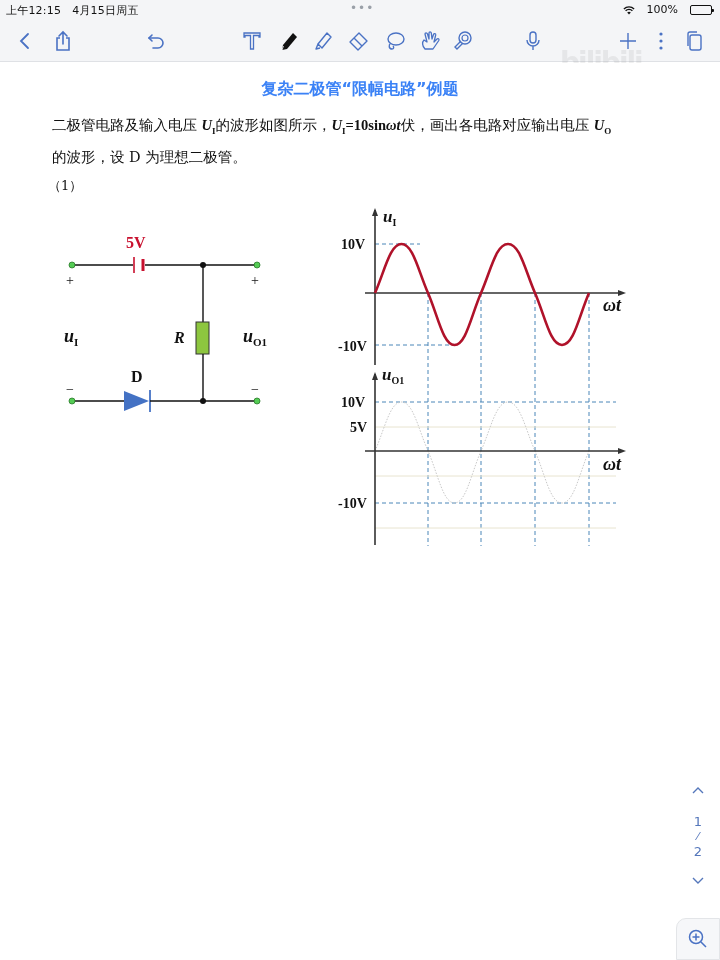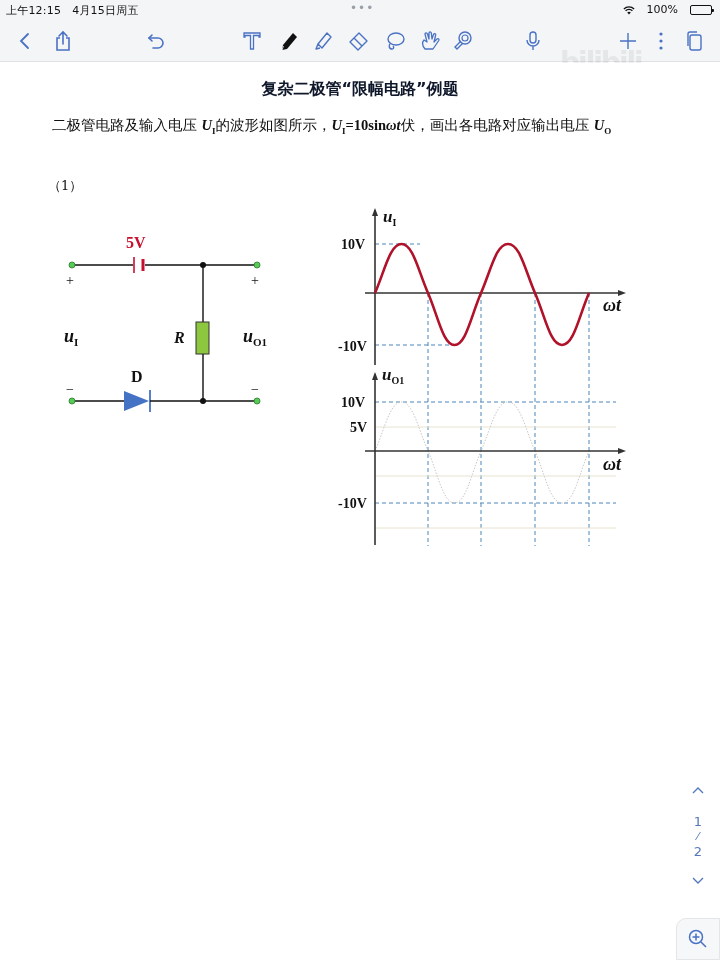--- a/index.html
+++ b/index.html
@@ -8,21 +8,21 @@
   .statusbar .time { position: absolute; left: 6px; top: 3px; letter-spacing: 0.2px; }
   .statusbar .dots { position: absolute; left: 350px; top: 1px; color: #9aa0a8; font-size: 12px; letter-spacing: 1px; }
   .statusbar .right { position: absolute; right: 8px; top: 3px; display: flex; align-items: center; gap: 12px; }
   .battery { width: 22px; height: 10px; border: 1px solid #111; border-radius: 2px; padding: 1px; position: relative; }
   .battery::after { content: ""; position: absolute; right: -3px; top: 3px; width: 2px; height: 3px; background: #111; border-radius: 0 1px 1px 0; }
   .battery .fill { width: 100%; height: 100%; background: #111; border-radius: 1px; }
   .toolbar { position: absolute; left: 0; top: 20px; width: 720px; height: 42px; background: #f4f5f7; border-bottom: 1px solid #dfe1e5; }
   .tb-btn { position: absolute; top: 8px; width: 26px; height: 26px; display: flex; align-items: center; justify-content: center; cursor: pointer; }
   .tb-btn svg { width: 24px; height: 24px; }
   .page { position: absolute; left: 0; top: 63px; width: 720px; height: 897px; background: #fff; }
-  .title { position: absolute; left: 0; width: 720px; top: 16px; text-align: center; color: #0f172a; font-weight: bold; font-size: 16px; font-family: "DejaVu Sans", sans-serif; }
+  .title { position: absolute; left: 0; width: 720px; top: 16px; text-align: center; color: #3b82f6; font-weight: bold; font-size: 16px; font-family: "DejaVu Sans", sans-serif; }
   .para { position: absolute; left: 52px; width: 640px; font-size: 14.5px; color: #111; font-family: "DejaVu Serif", serif; line-height: 20px; }
   .para i { font-family: "Liberation Serif", serif; font-weight: bold; }
   .circuit, .chart { position: absolute; }
   .side-nav { position: absolute; right: 10px; width: 24px; text-align: center; color: #5577bb; font-size: 13px; }
   .zoom-btn { position: absolute; left: 676px; top: 918px; width: 44px; height: 42px; background: #f6f7f9; border: 1px solid #e3e5e8; border-radius: 10px 0 0 0; display: flex; align-items: center; justify-content: center; }
   .watermark { position: absolute; left: 560px; top: 26px; font-size: 28px; color: rgba(120,120,120,0.12); font-weight: bold; letter-spacing: -2px; }
 </style>
 </head>
 <body>
 
@@ -123,20 +123,21 @@
       </svg>
   </div>
 </div>
 
 <div class="page">
   <div class="title">复杂二极管“限幅电路”例题</div>
 
   <div class="para" style="top:52px">
     <span>二极管电路及输入电压 </span><i>U</i><sub style="font-size:9px;font-family:'Liberation Serif',serif;font-weight:bold">I</sub><span>的波形如图所示，</span><i>U</i><sub style="font-size:9px;font-family:'Liberation Serif',serif;font-weight:bold">I</sub><b style="font-family:'Liberation Serif',serif">=10sin</b><i>ωt</i><span>伏，画出各电路对应输出电压 </span><i>U</i><sub style="font-size:9px;font-family:'Liberation Serif',serif;font-weight:bold">O</sub>
   </div>
+  <div class="para" style="top:84px">的波形，设 D 为理想二极管。</div>
   <div class="para" style="top:113px;left:48px;font-size:13px">（1）</div>
 
   <svg class="circuit" style="left:55px;top:160px" width="230" height="200" viewBox="55 223 230 200">
     <g>
       <line x1="72" y1="265" x2="133" y2="265" stroke="#111" stroke-width="1.4"></line>
       <line x1="145" y1="265" x2="257" y2="265" stroke="#111" stroke-width="1.4"></line>
     </g>
     <g>
       <line x1="134" y1="257" x2="134" y2="273" stroke="#c8102e" stroke-width="1.6"></line>
       <line x1="143" y1="259" x2="143" y2="271" stroke="#c8102e" stroke-width="3"></line>

